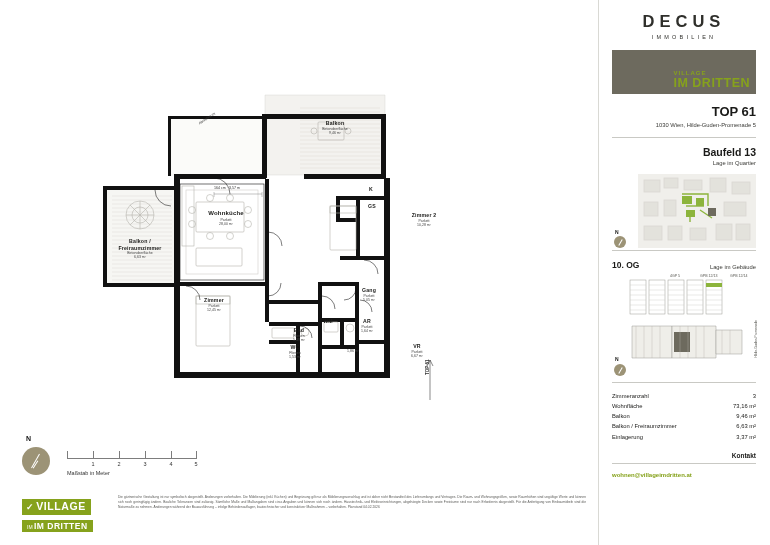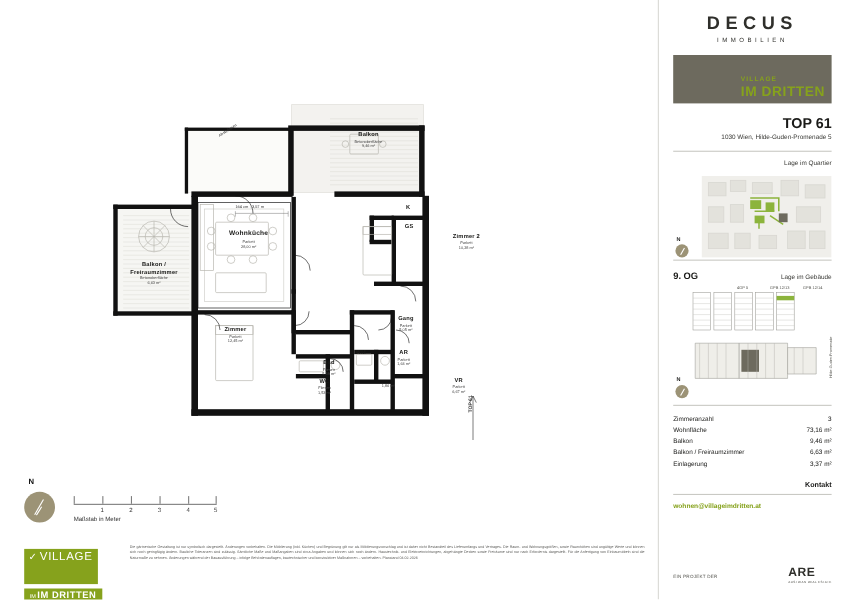--- a/index.html
+++ b/index.html
@@ -57,22 +57,22 @@
     position:absolute; top:0; width:1px; height:7px; background:#7d7d7d;
   }
   .sb-line { position:absolute; left:0; top:7px; width:130px; height:1px; background:#7d7d7d; }
   .sb-nums { position:relative; height:9px; }
   .sb-nums span { position:absolute; top:0; font-size:5.5px; color:#333; transform:translateX(-50%); }
   .sb-caption { position:absolute; left:45px; top:33px; font-size:5.5px; color:#333; }
 
   
   .village { position:absolute; left:22px; top:496px; }
   .village .vtop {
-    background:#86a21c; color:#fff; font-size:10.5px; font-weight:400;
-    letter-spacing:.6px; padding:1px 5px 19px 4px; display:inline-block;
+    background:#86a21c; color:#fff; font-size:10.5px; font-weight:700;
+    letter-spacing:.6px; padding:1px 5px 3px 4px; display:inline-block;
   }
   .village .vtop .chk { font-size:9px; margin-right:2px; }
   .village .vbot {
     background:#86a21c; color:#fff; font-size:8.5px; font-weight:700;
     letter-spacing:.5px; padding:1px 5px; display:inline-block; margin-top:1px;
   }
   .village .vsmall{ font-size:5px; font-weight:400; letter-spacing:0; }
 
   .legal {
     position:absolute; left:118px; top:495px; width:468px;
@@ -419,20 +419,21 @@
         <span>IM DRITTEN</span>
       </div>
     </div>
 
     <div class="top-title">TOP 61</div>
     <div class="top-addr">1030 Wien, Hilde-Guden-Promenade 5</div>
 
     <div class="rule"></div>
 
     <div style="text-align:right; margin-top:8px;">
+      <div class="sec-title">Baufeld 13</div>
       <div class="sec-sub">Lage im Quartier</div>
     </div>
 
     <div class="map-box">
       <svg width="144" height="78" viewBox="0 0 144 78">
         <rect x="26" y="2" width="118" height="74" fill="#f0efeb"></rect>
         <g stroke="#d9d8d2" stroke-width="0.8" fill="#e3e2dc">
           <rect x="32" y="8" width="16" height="12"></rect>
           <rect x="52" y="6" width="14" height="10"></rect>
           <rect x="72" y="8" width="18" height="10"></rect>
@@ -462,21 +463,21 @@
           <rect x="96" y="36" width="8" height="8"></rect>
         </g>
       </svg>
       <div class="mini-n-label">N</div>
       <div class="mini-n"></div>
     </div>
 
     <div class="rule"></div>
 
     <div class="row-head">
-      <div class="lbl">9. OG</div>
+      <div class="lbl">10. OG</div>
       <div class="sub">Lage im Gebäude</div>
     </div>
 
     <div class="bldg-box">
       <svg width="144" height="92" viewBox="0 0 144 92">
 
         <g stroke="#9b9a94" stroke-width="0.5" fill="#ffffff">
           <rect x="18" y="6" width="16" height="34"></rect>
           <rect x="37" y="6" width="16" height="34"></rect>
           <rect x="56" y="6" width="16" height="34"></rect>
@@ -537,22 +538,15 @@
         <span class="fv">3,37 m²</span>
       </div>
     </div>
 
     <div class="kontakt">Kontakt</div>
     <div class="rule"></div>
 
 
     <a class="mailto" href="#" style="display:block; text-decoration:none;">wohnen@villageimdritten.at</a>
 
-    <div class="footer-proj">
-      <div class="fp-label">EIN PROJEKT DER</div>
-      <div class="fp-logo">
-        <span>ARE</span>
-        <small>AUSTRIAN REAL ESTATE</small>
-      </div>
-    </div>
 
   </div>
 </div>
 
 </body></html>

